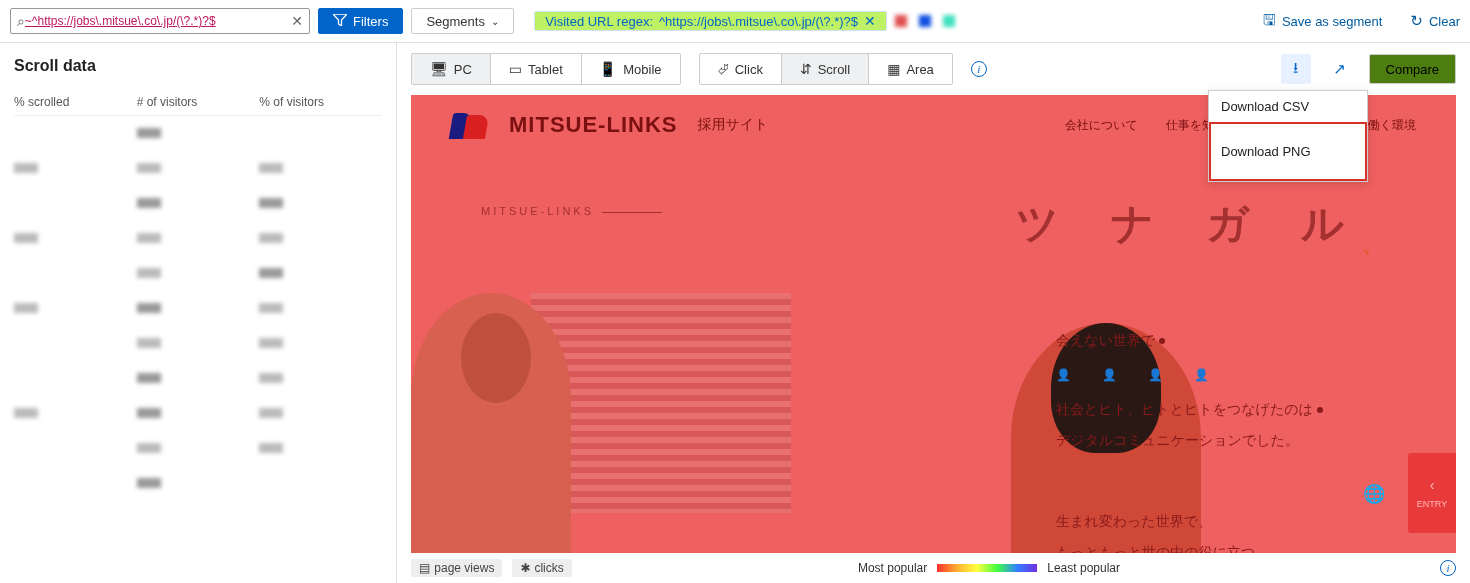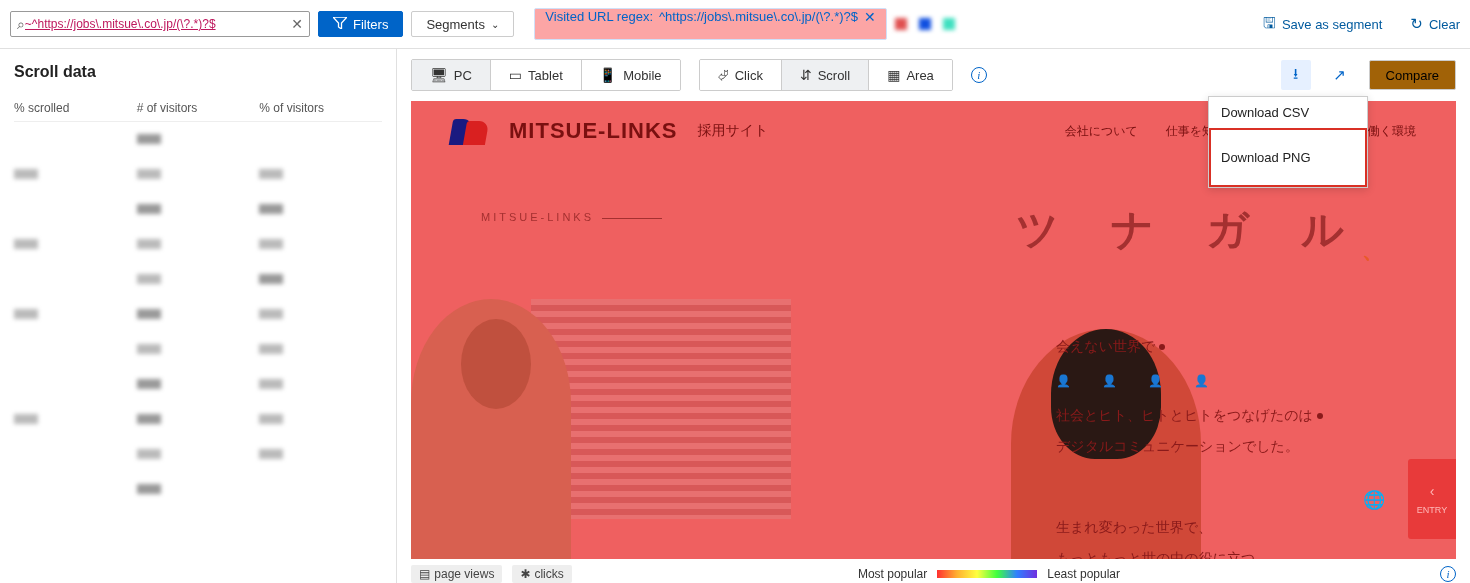--- a/index.html
+++ b/index.html
@@ -8,21 +8,21 @@
 .top-bar { display: flex; align-items: center; gap: 8px; padding: 8px 10px; border-bottom: 1px solid #e0e0e0; background: #fff; }
 .search-box { display: flex; align-items: center; border: 1px solid #999; border-radius: 2px; width: 300px; height: 26px; padding: 0 6px; }
 .search-box input { border: none; outline: none; flex: 1; font-size: 12px; color: #be185d; background: transparent; text-decoration: underline; }
 .search-box .icon { color: #666; font-size: 14px; }
 .search-box .close { color: #666; cursor: pointer; font-size: 14px; }
 
 .btn { height: 26px; display: inline-flex; align-items: center; gap: 6px; padding: 0 14px; border: 1px solid #ccc; border-radius: 2px; background: #fff; cursor: pointer; font-size: 13px; color: #333; }
 .btn.primary { background: #0064c8; border-color: #0064c8; color: #fff; }
 .btn .caret { font-size: 10px; }
 
-.tag { display: inline-flex; align-items: flex-start; gap: 6px; padding: 0 10px; height: 32px; border-radius: 2px; background: #fca5a5; color: #0064c8; font-size: 13px; border: 1px solid #d0e0f8; }
+.tag { display: inline-flex; align-items: center; gap: 6px; padding: 0 10px; height: 20px; border-radius: 2px; background: #bef264; color: #0064c8; font-size: 13px; border: 1px solid #d0e0f8; }
 .tag .close { cursor: pointer; color: #0064c8; font-size: 14px; }
 
 .color-swatch { width: 60px; height: 12px; background: linear-gradient(to right, #e05050 0 20%, #fff 20% 40%, #1050e0 40% 60%, #fff 60% 80%, #40e0c0 80% 100%); display:inline-block; }
 .blur-swatch { filter: blur(2px); }
 
 .top-action { display: inline-flex; align-items: center; gap: 6px; color: #005a9e; font-size: 13px; cursor: pointer; }
 .top-action .ic { font-size: 15px; }
 
 .main { display: flex; height: 540px; }
 
@@ -37,21 +37,21 @@
 .content { flex: 1; display: flex; flex-direction: column; background: #fff; }
 .toolbar { display: flex; align-items: center; gap: 18px; padding: 10px 14px; }
 .seg-group { display: flex; border: 1px solid #ccc; border-radius: 2px; overflow: hidden; }
 .seg-btn { height: 30px; display: inline-flex; align-items: center; gap: 6px; padding: 0 18px; background: #fff; border: none; border-right: 1px solid #ccc; cursor: pointer; font-size: 13px; color: #333; }
 .seg-btn:last-child { border-right: none; }
 .seg-btn.active { background: #eef0f2; }
 .seg-btn .ic { font-size: 14px; }
 .tool-right { margin-left: auto; display: flex; align-items: center; gap: 14px; position:relative; }
 .icon-btn { width: 30px; height: 30px; display:inline-flex; align-items:center; justify-content:center; border:none; background: transparent; cursor:pointer; color:#0064c8; font-size:15px; }
 .icon-btn.boxed { background: #e6f0ff; border-radius: 2px; }
-.compare-btn { height: 30px; padding: 0 16px; border:1px solid #ccc; border-radius:2px; background:#a16207; cursor:pointer; font-size:13px; }
+.compare-btn { height: 30px; padding: 0 16px; border:1px solid #ccc; border-radius:2px; background:#4d7c0f; cursor:pointer; font-size:13px; }
 
 .info-ic { width:16px; height:16px; border:1px solid #0064c8; border-radius:50%; display:inline-flex; align-items:center; justify-content:center; color:#0064c8; font-size:11px; font-style:italic; font-family: serif; }
 
 .dropdown { position:absolute; top:36px; right:88px; width:160px; background:#fff; border:1px solid #ccc; box-shadow:0 2px 8px rgba(0,0,0,.15); z-index:10; }
 .dropdown-item { padding:8px 12px; font-size:13px; cursor:pointer; color:#222; background:#fff; }
 .dropdown-item.hl { border:2px solid #d93025; padding:20px 10px; }
 
 .preview { flex:1; margin: 0 14px 0 14px; position:relative; overflow:hidden; }
 .preview-inner { position:absolute; inset:0; background:#ef6060; }
 .preview-header { position:absolute; top: 16px; left: 0; right:0; display:flex; align-items:center; padding: 0 40px; }

